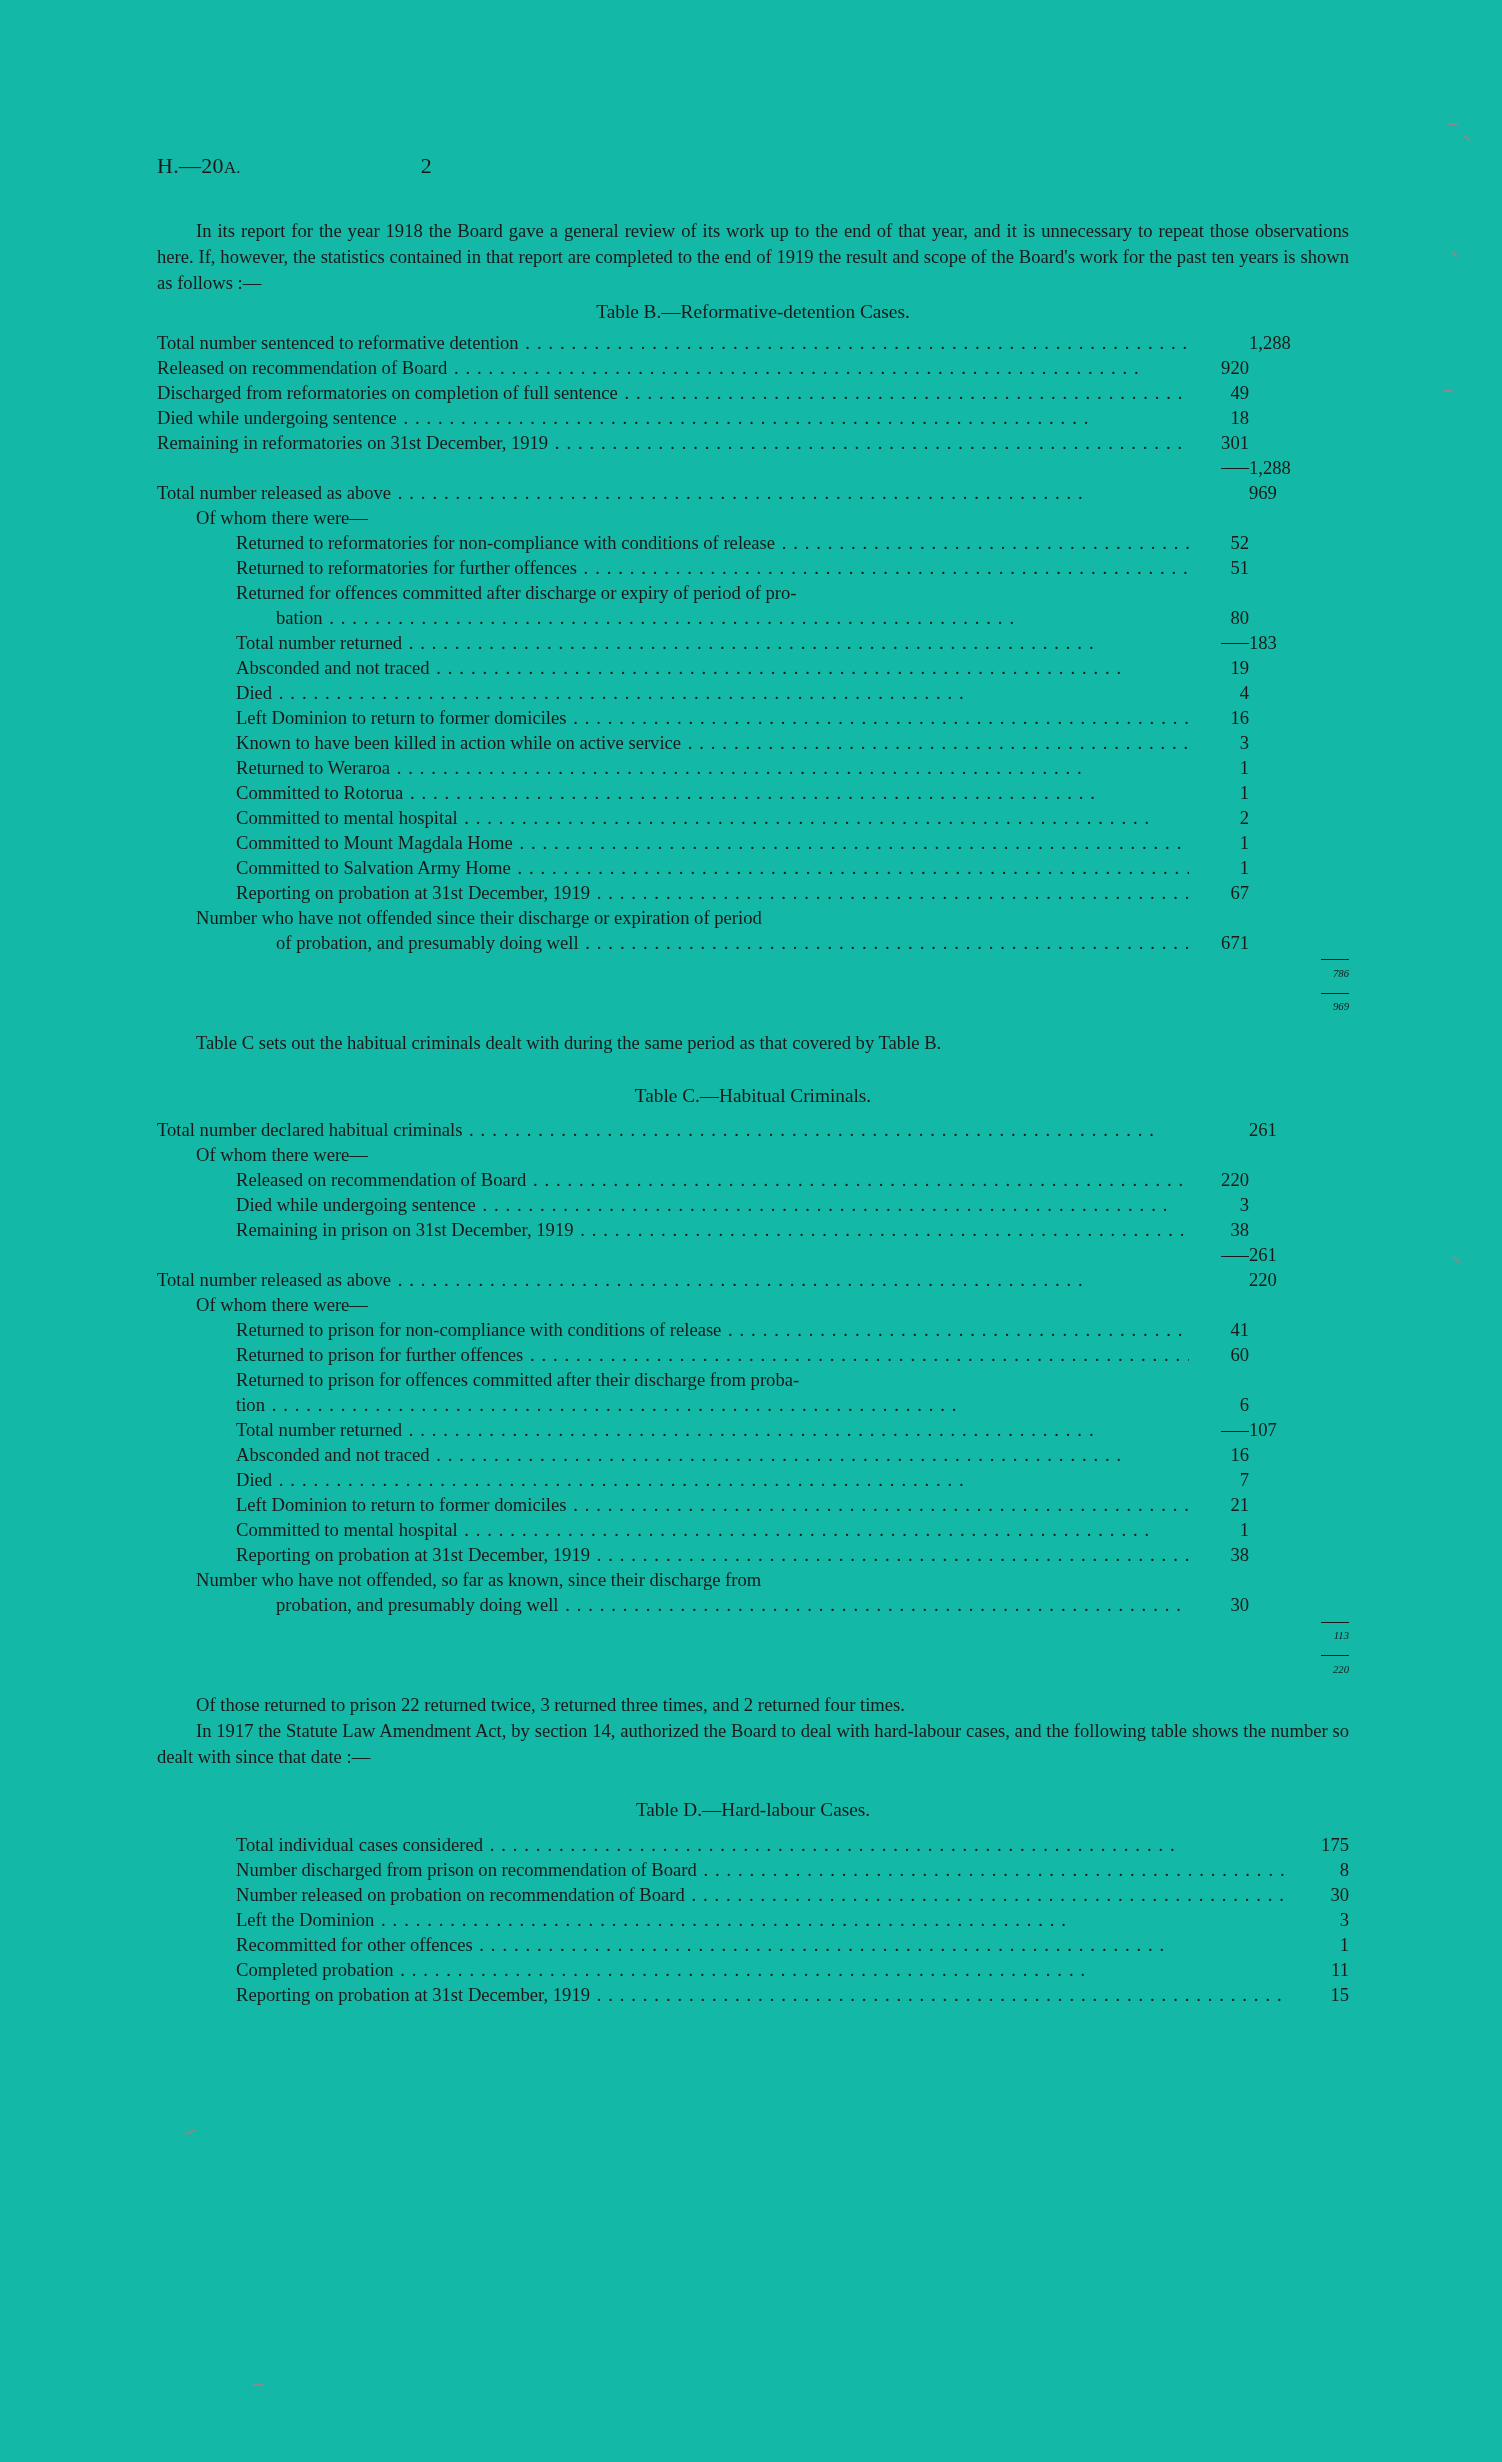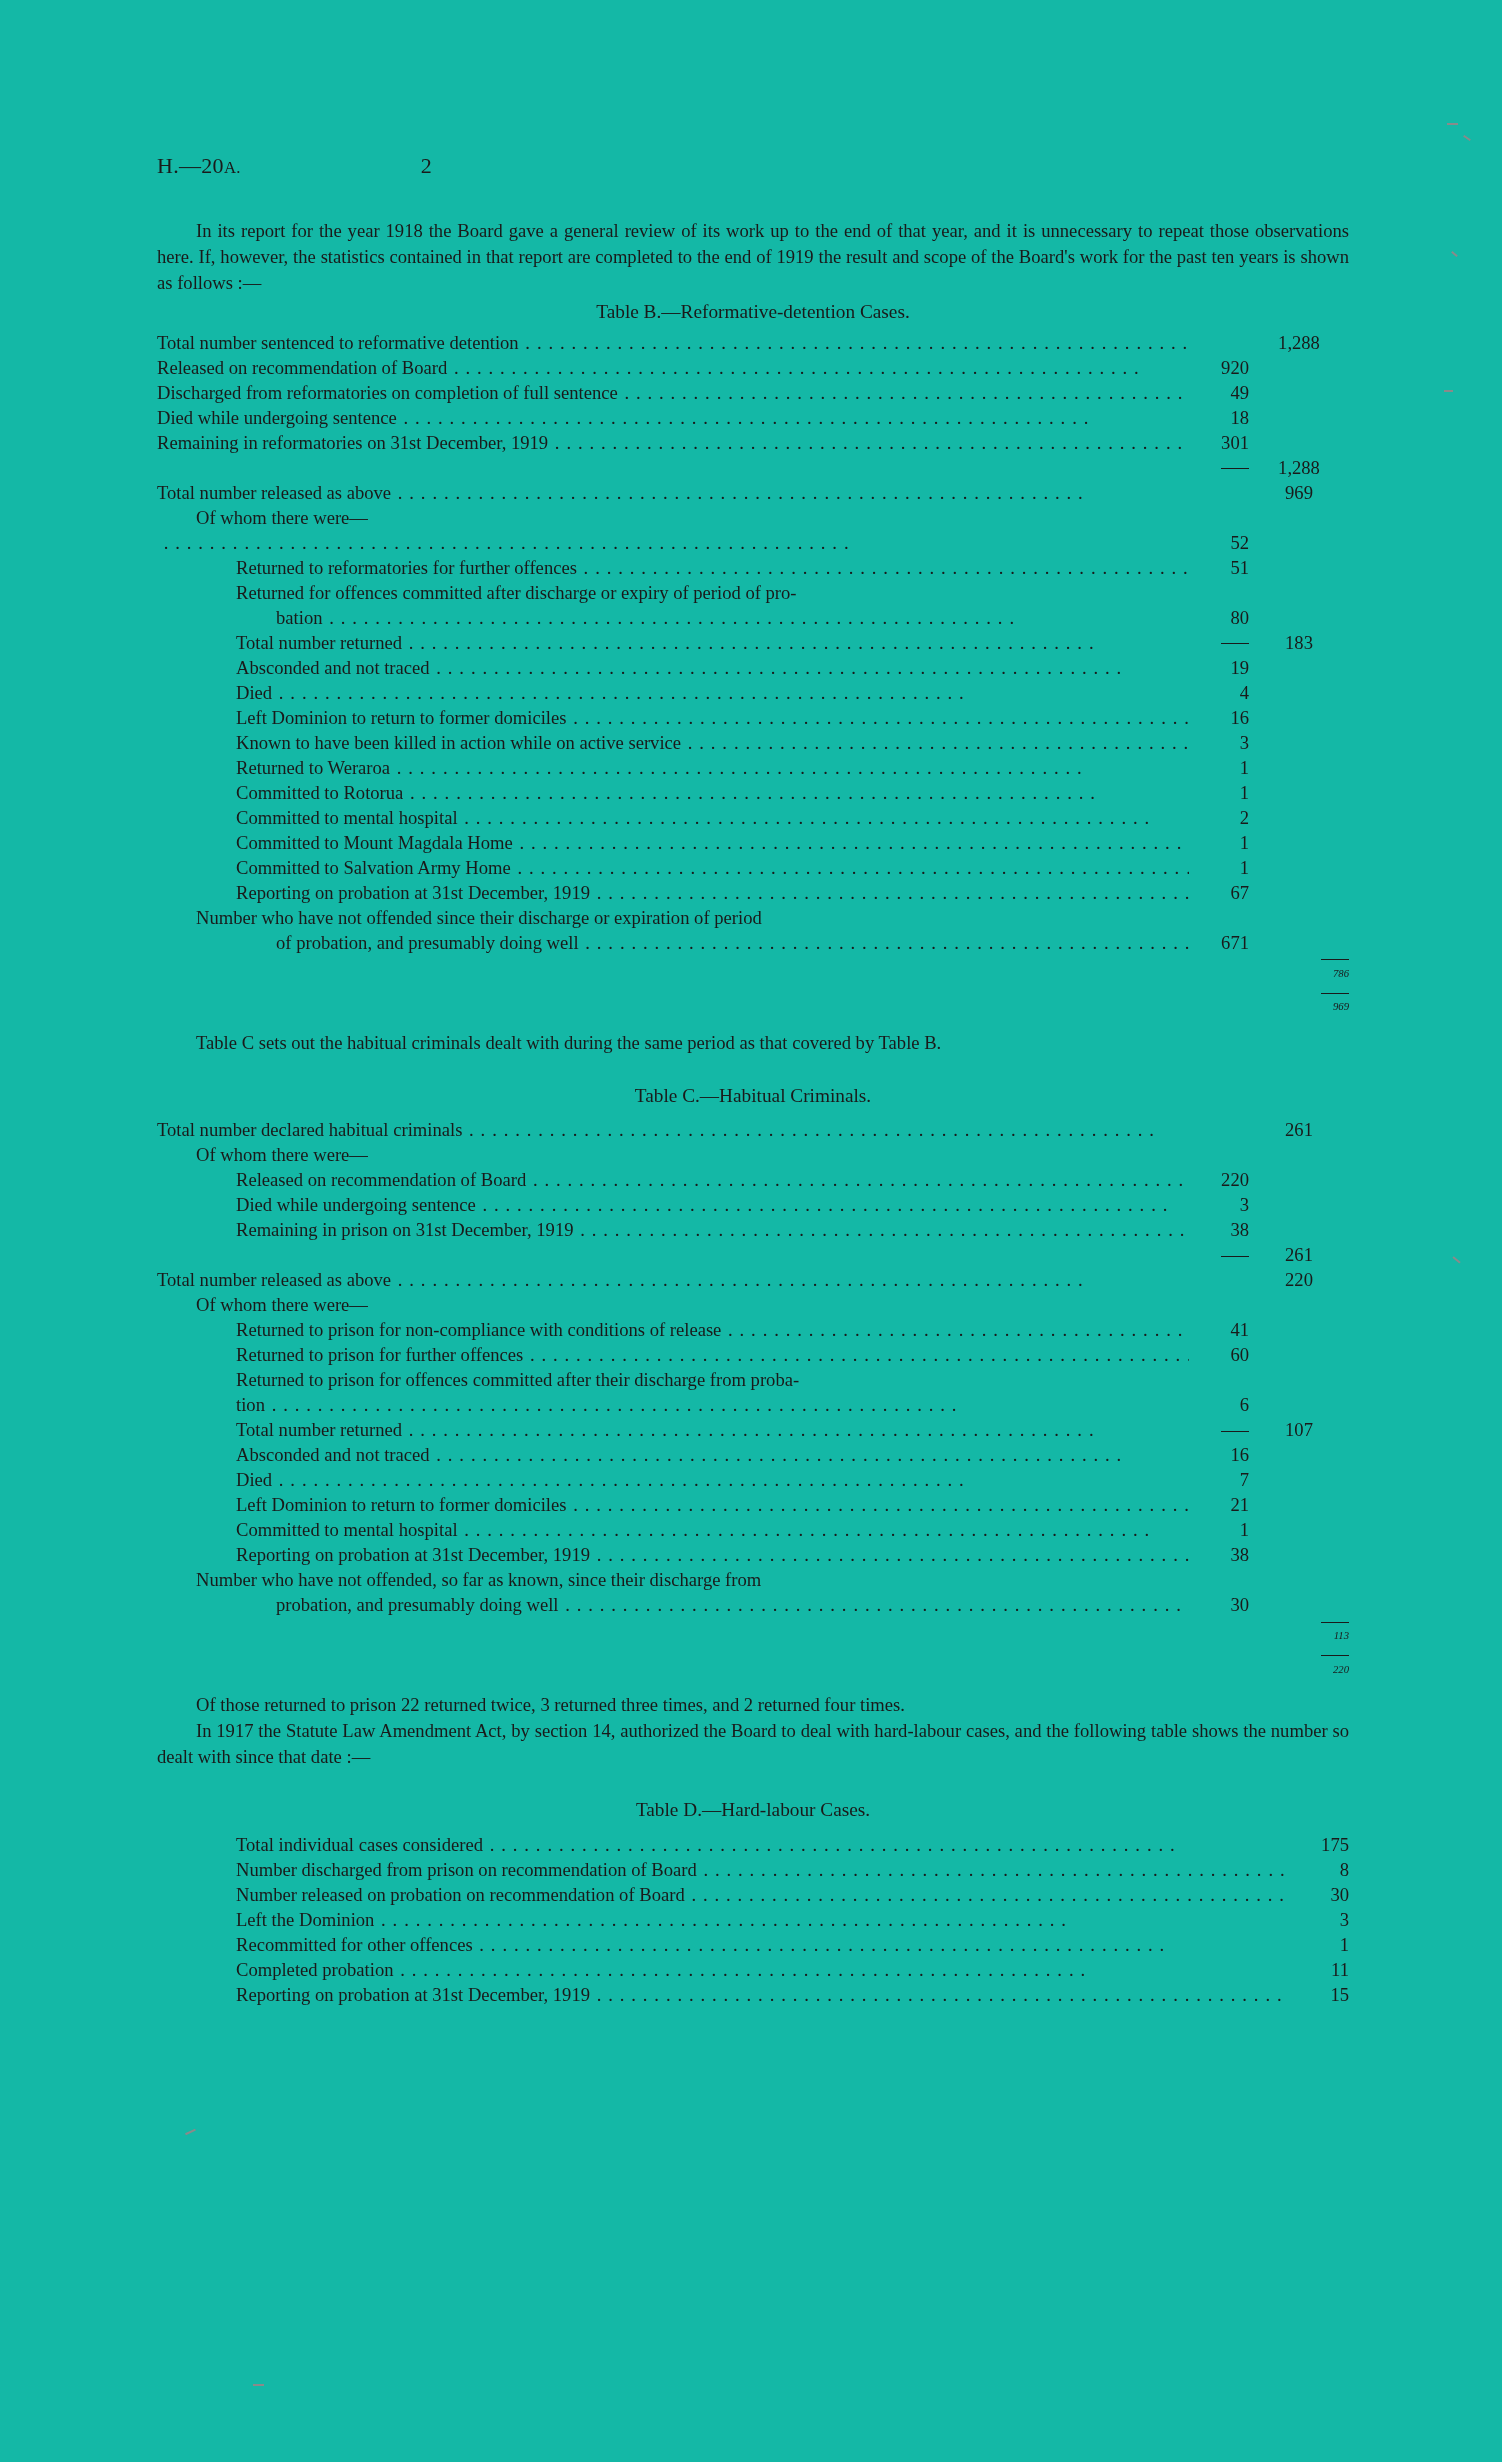--- a/index.html
+++ b/index.html
@@ -89,21 +89,21 @@
     padding: 0 6.7px;
     color: #1a1a1a;
     font-size: 18.6px;
   }
   .v1 {
     flex: 0 0 60px;
     text-align: right;
   }
   .v2 {
     flex: 0 0 100px;
-    text-align: center;
+    text-align: left;
   }
   .ind1 { padding-left: 39px; }
   .ind2 { padding-left: 79px; }
   .ind3 { padding-left: 119px; }
   .rule {
     display: inline-block;
     width: 28px;
     border-bottom: 1.3px solid #1a1a1a;
     vertical-align: 4.7px;
   }
@@ -196,20 +196,21 @@
           <span class="v1"></span>
           <span class="v2">969</span>
         </div>
         <div class="row">
           <span class="lbl ind1">Of whom there were—</span>
           <span class="dots"></span>
           <span class="v1"></span>
           <span class="v2"></span>
         </div>
         <div class="row">
+          <span class="lbl ind2">Returned to reformatories for non-compliance with conditions of release</span>
           <span class="dots">. . . . . . . . . . . . . . . . . . . . . . . . . . . . . . . . . . . . . . . . . . . . . . . . . . . . . . . . . . . . </span>
           <span class="v1">52</span>
           <span class="v2"></span>
         </div>
         <div class="row">
           <span class="lbl ind2">Returned to reformatories for further offences</span>
           <span class="dots">. . . . . . . . . . . . . . . . . . . . . . . . . . . . . . . . . . . . . . . . . . . . . . . . . . . . . . . . . . . . </span>
           <span class="v1">51</span>
           <span class="v2"></span>
         </div>

